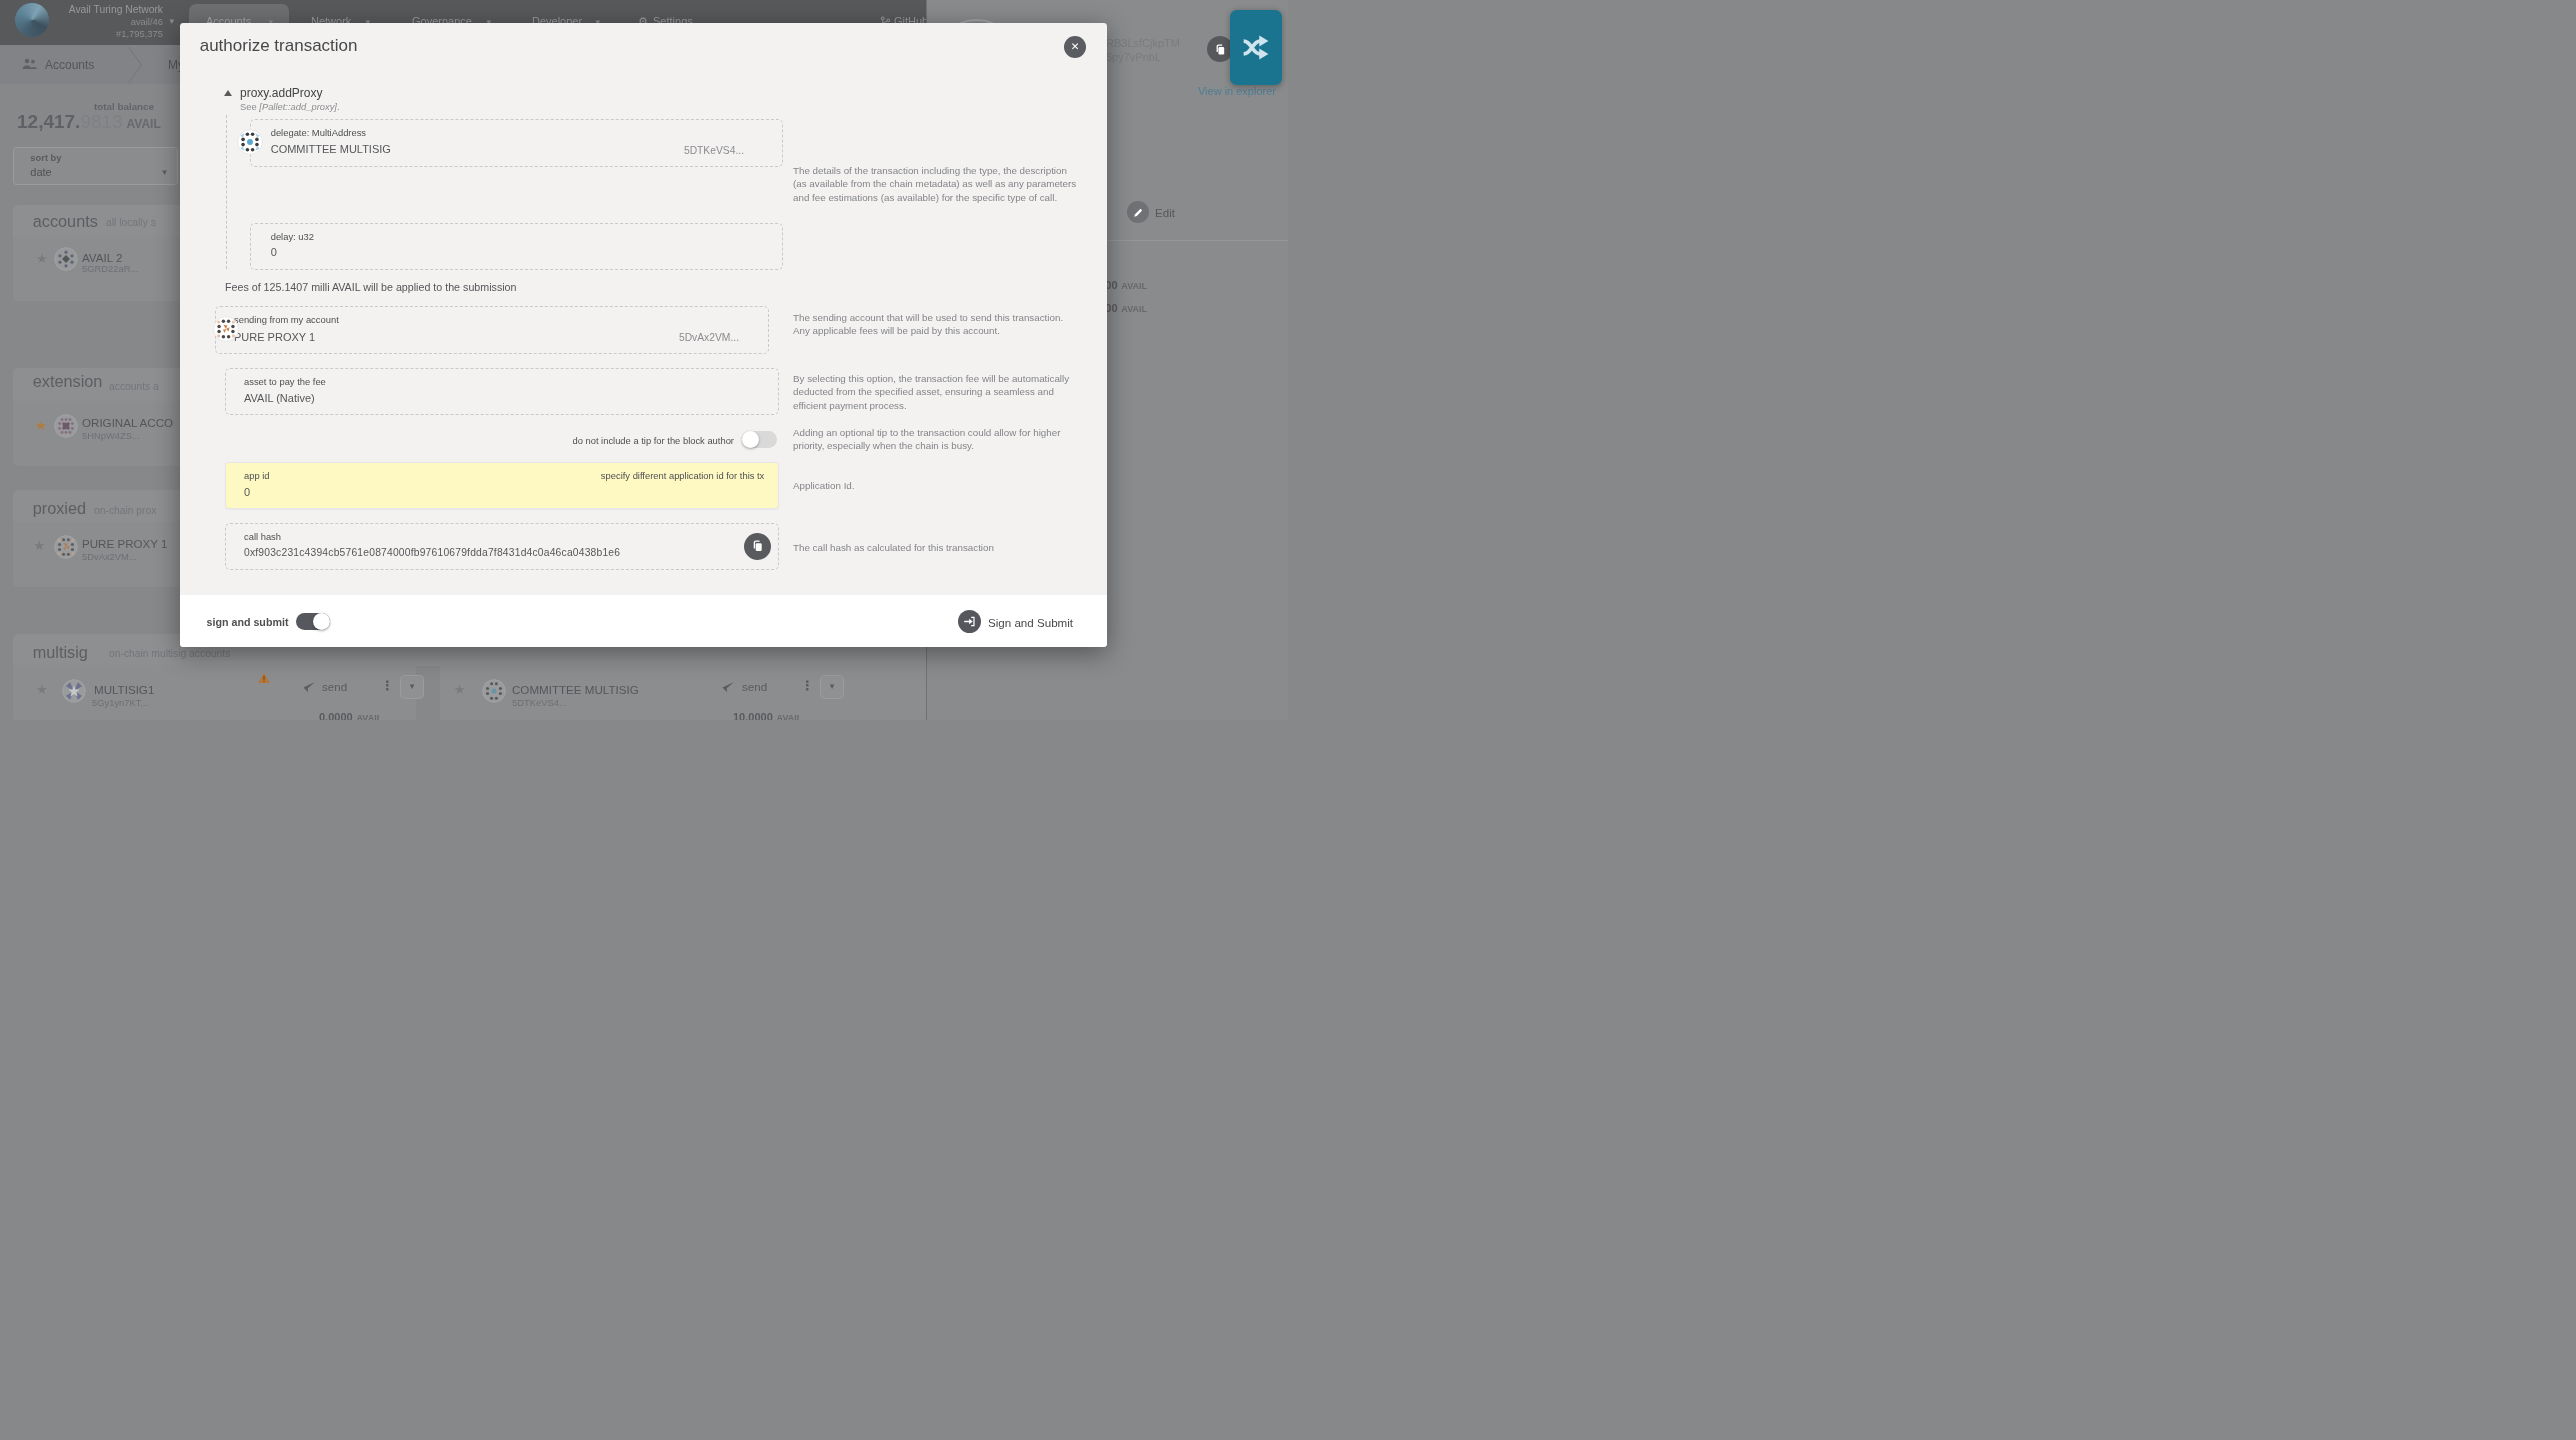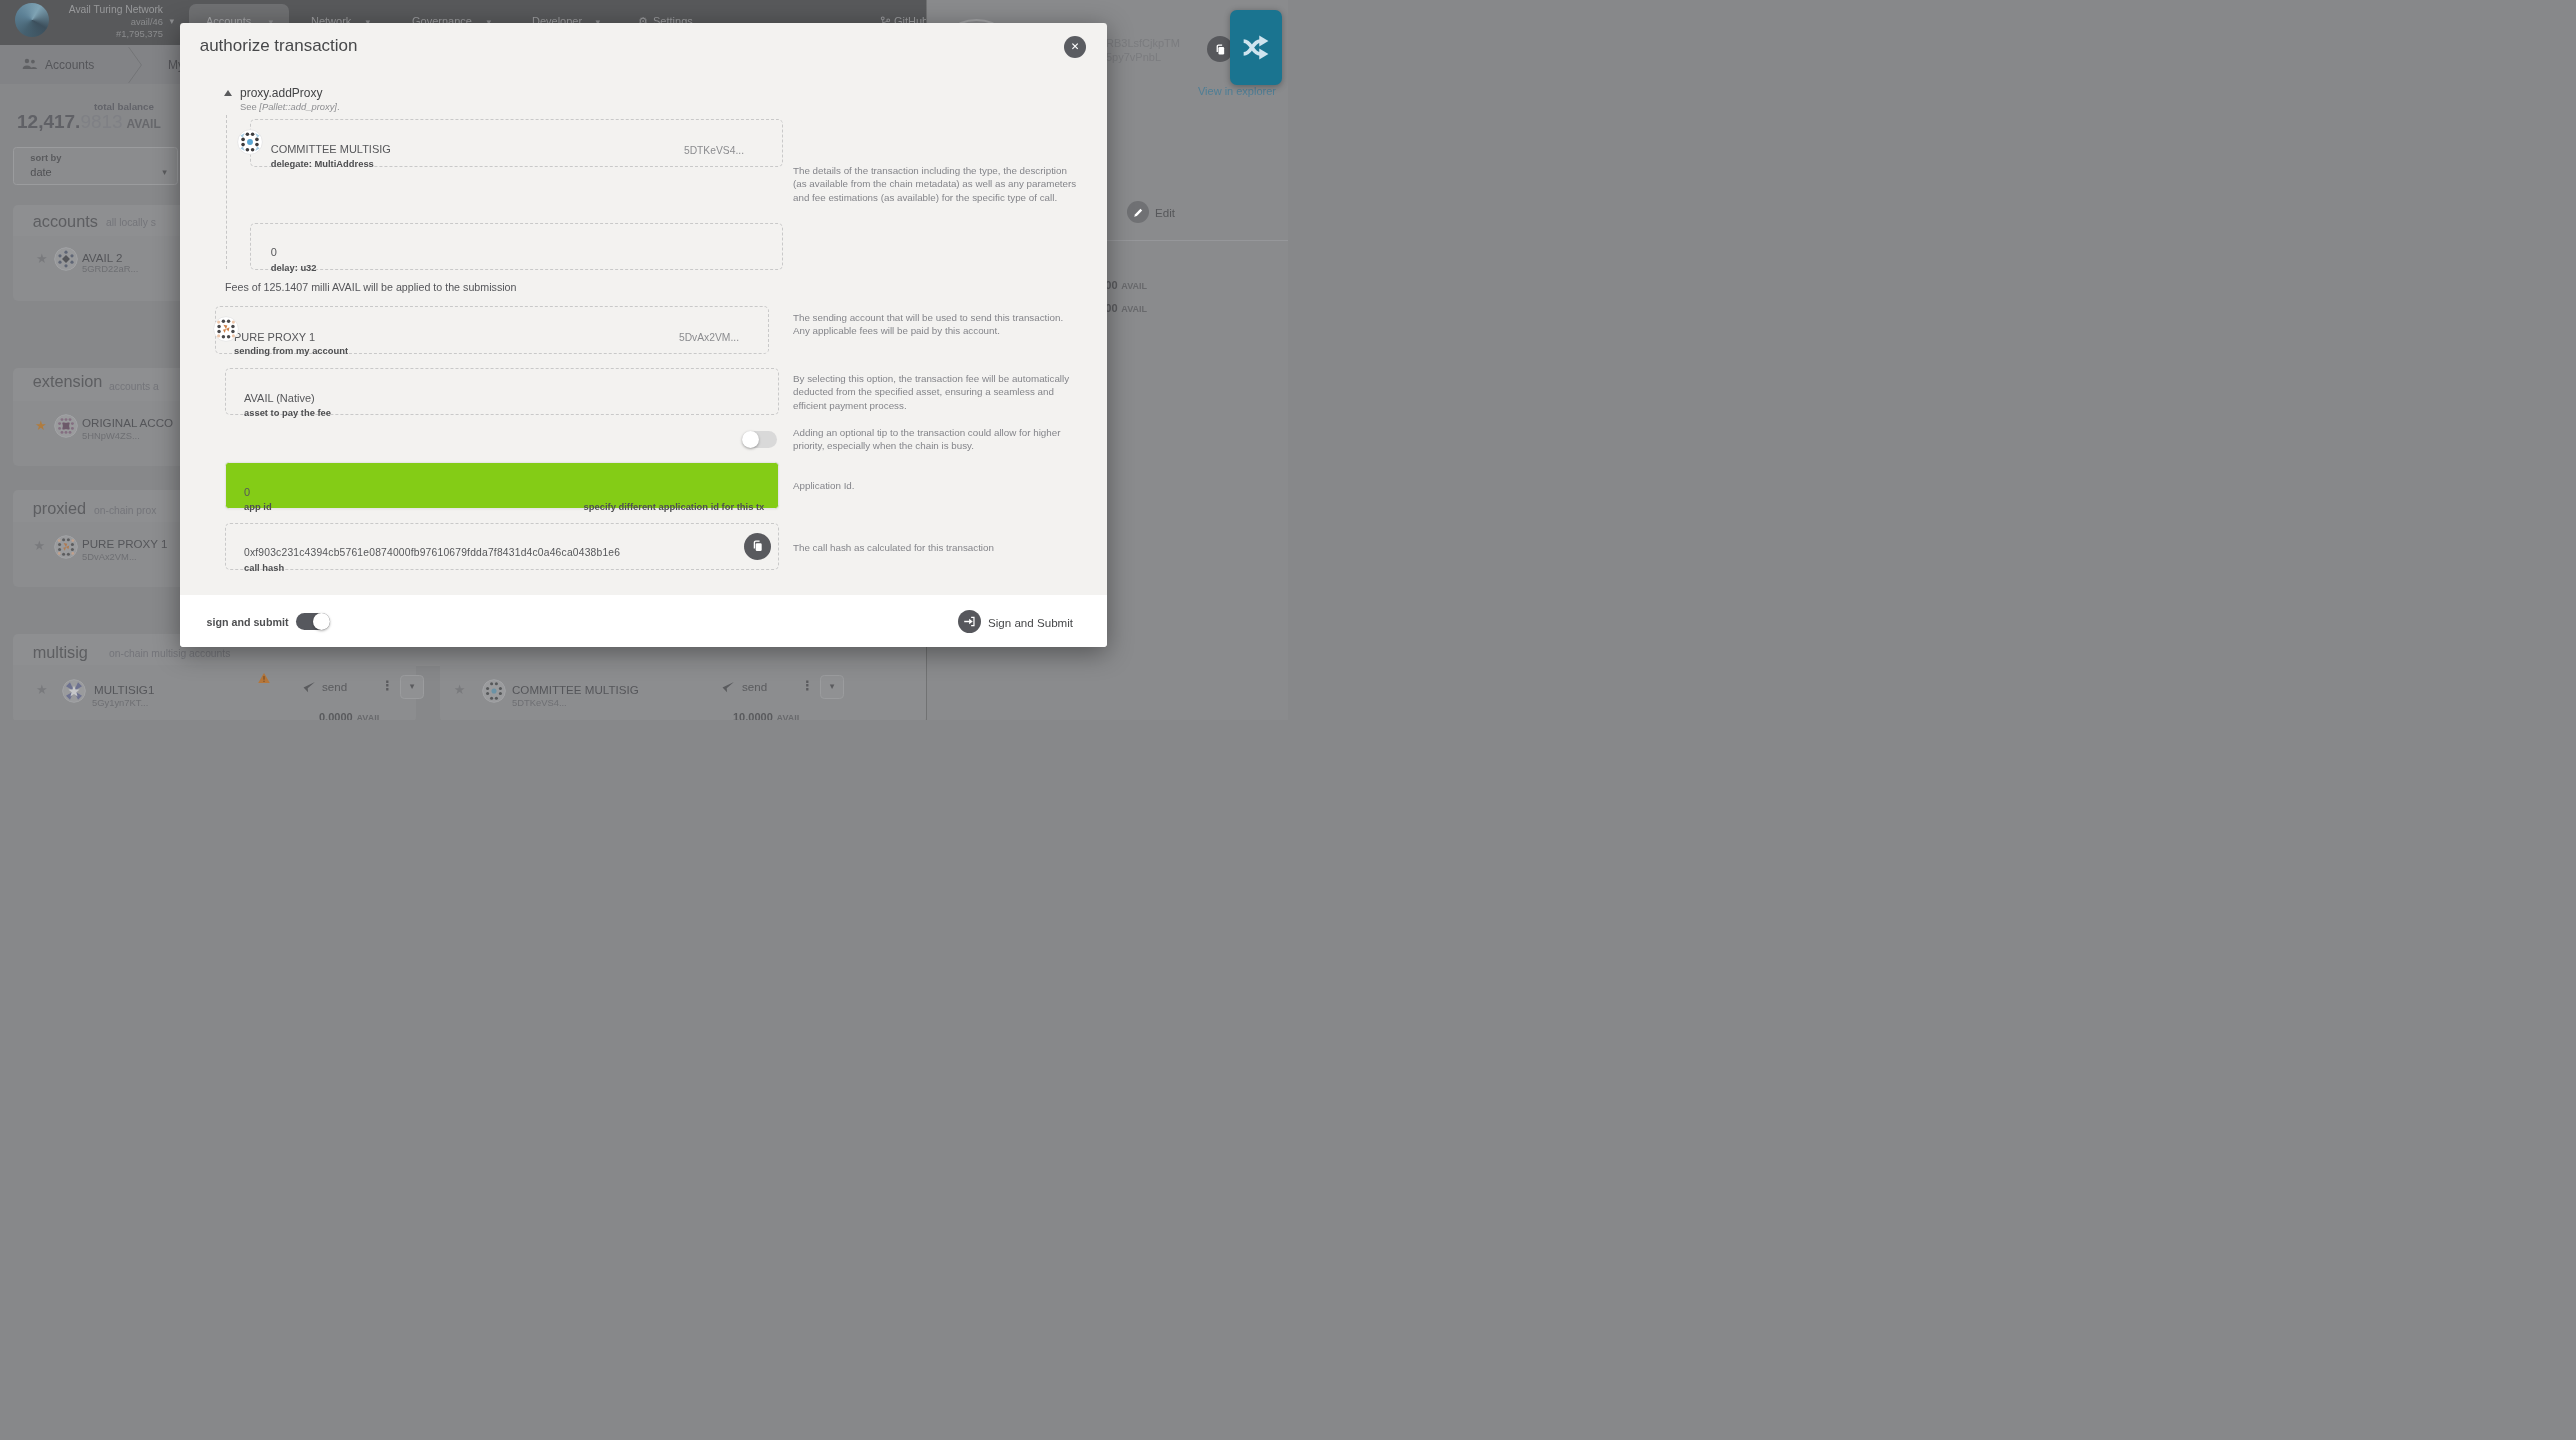--- a/index.html
+++ b/index.html
@@ -61,22 +61,22 @@
   .m-title{left:19.7px;top:13px;font-size:17px;color:#47484a;}
   .m-close{left:884px;top:13px;width:22px;height:22px;border-radius:50%;background:#5a5c61;
     color:#fff;font-size:10.3px;text-align:center;line-height:22px;cursor:pointer;}
   .m-method{left:60px;top:63px;font-size:12px;color:#434446;}
   .m-collapse{left:44px;top:67px;width:0;height:0;border-left:4.3px solid transparent;
     border-right:4.3px solid transparent;border-bottom:6px solid #5a5b5d;}
   .m-see{left:60px;top:78px;font-size:9.4px;color:#8c8d90;}
   .m-see i{font-style:italic;}
   .vdash{left:46px;top:92px;width:0;height:154px;border-left:0.9px dashed #c6c6c6;}
   .dashbox{border:0.9px dashed #c9c9c9;border-radius:5.1px;}
-  .whitebox{background:#84cc16;border:0.9px solid #e6e6e6;border-radius:3.4px;box-shadow:0 0.9px 1.7px rgba(0,0,0,.04);}
-  .p-label{font-size:9.4px;font-weight:bold;color:#4e4f51;white-space:nowrap;margin-top:31px;}
+  .whitebox{background:#fef9c3;border:0.9px solid #e6e6e6;border-radius:3.4px;box-shadow:0 0.9px 1.7px rgba(0,0,0,.04);}
+  .p-label{font-size:9.4px;font-weight:normal;color:#4e4f51;white-space:nowrap;}
   .p-value{font-size:11px;color:#56575a;white-space:nowrap;}
   .p-short{font-size:10.3px;color:#8b8c8f;}
   .m-fees{font-size:10.7px;color:#55565a;}
   .help{width:284px;font-size:9.8px;line-height:13.3px;color:#84858a;}
   .hashtxt{font-size:10.3px;color:#56575a;letter-spacing:0.2px;white-space:nowrap;text-align:right;}
   .toggle{border-radius:8.6px;position:relative;cursor:pointer;}
   .toggle .knob{position:absolute;top:0;width:17px;height:17px;border-radius:50%;background:#fff;
     box-shadow:0 0.9px 2.6px rgba(0,0,0,.35);}
   .toggle.off{background:#d9d9d9;}
   .toggle.off .knob{left:0;}

